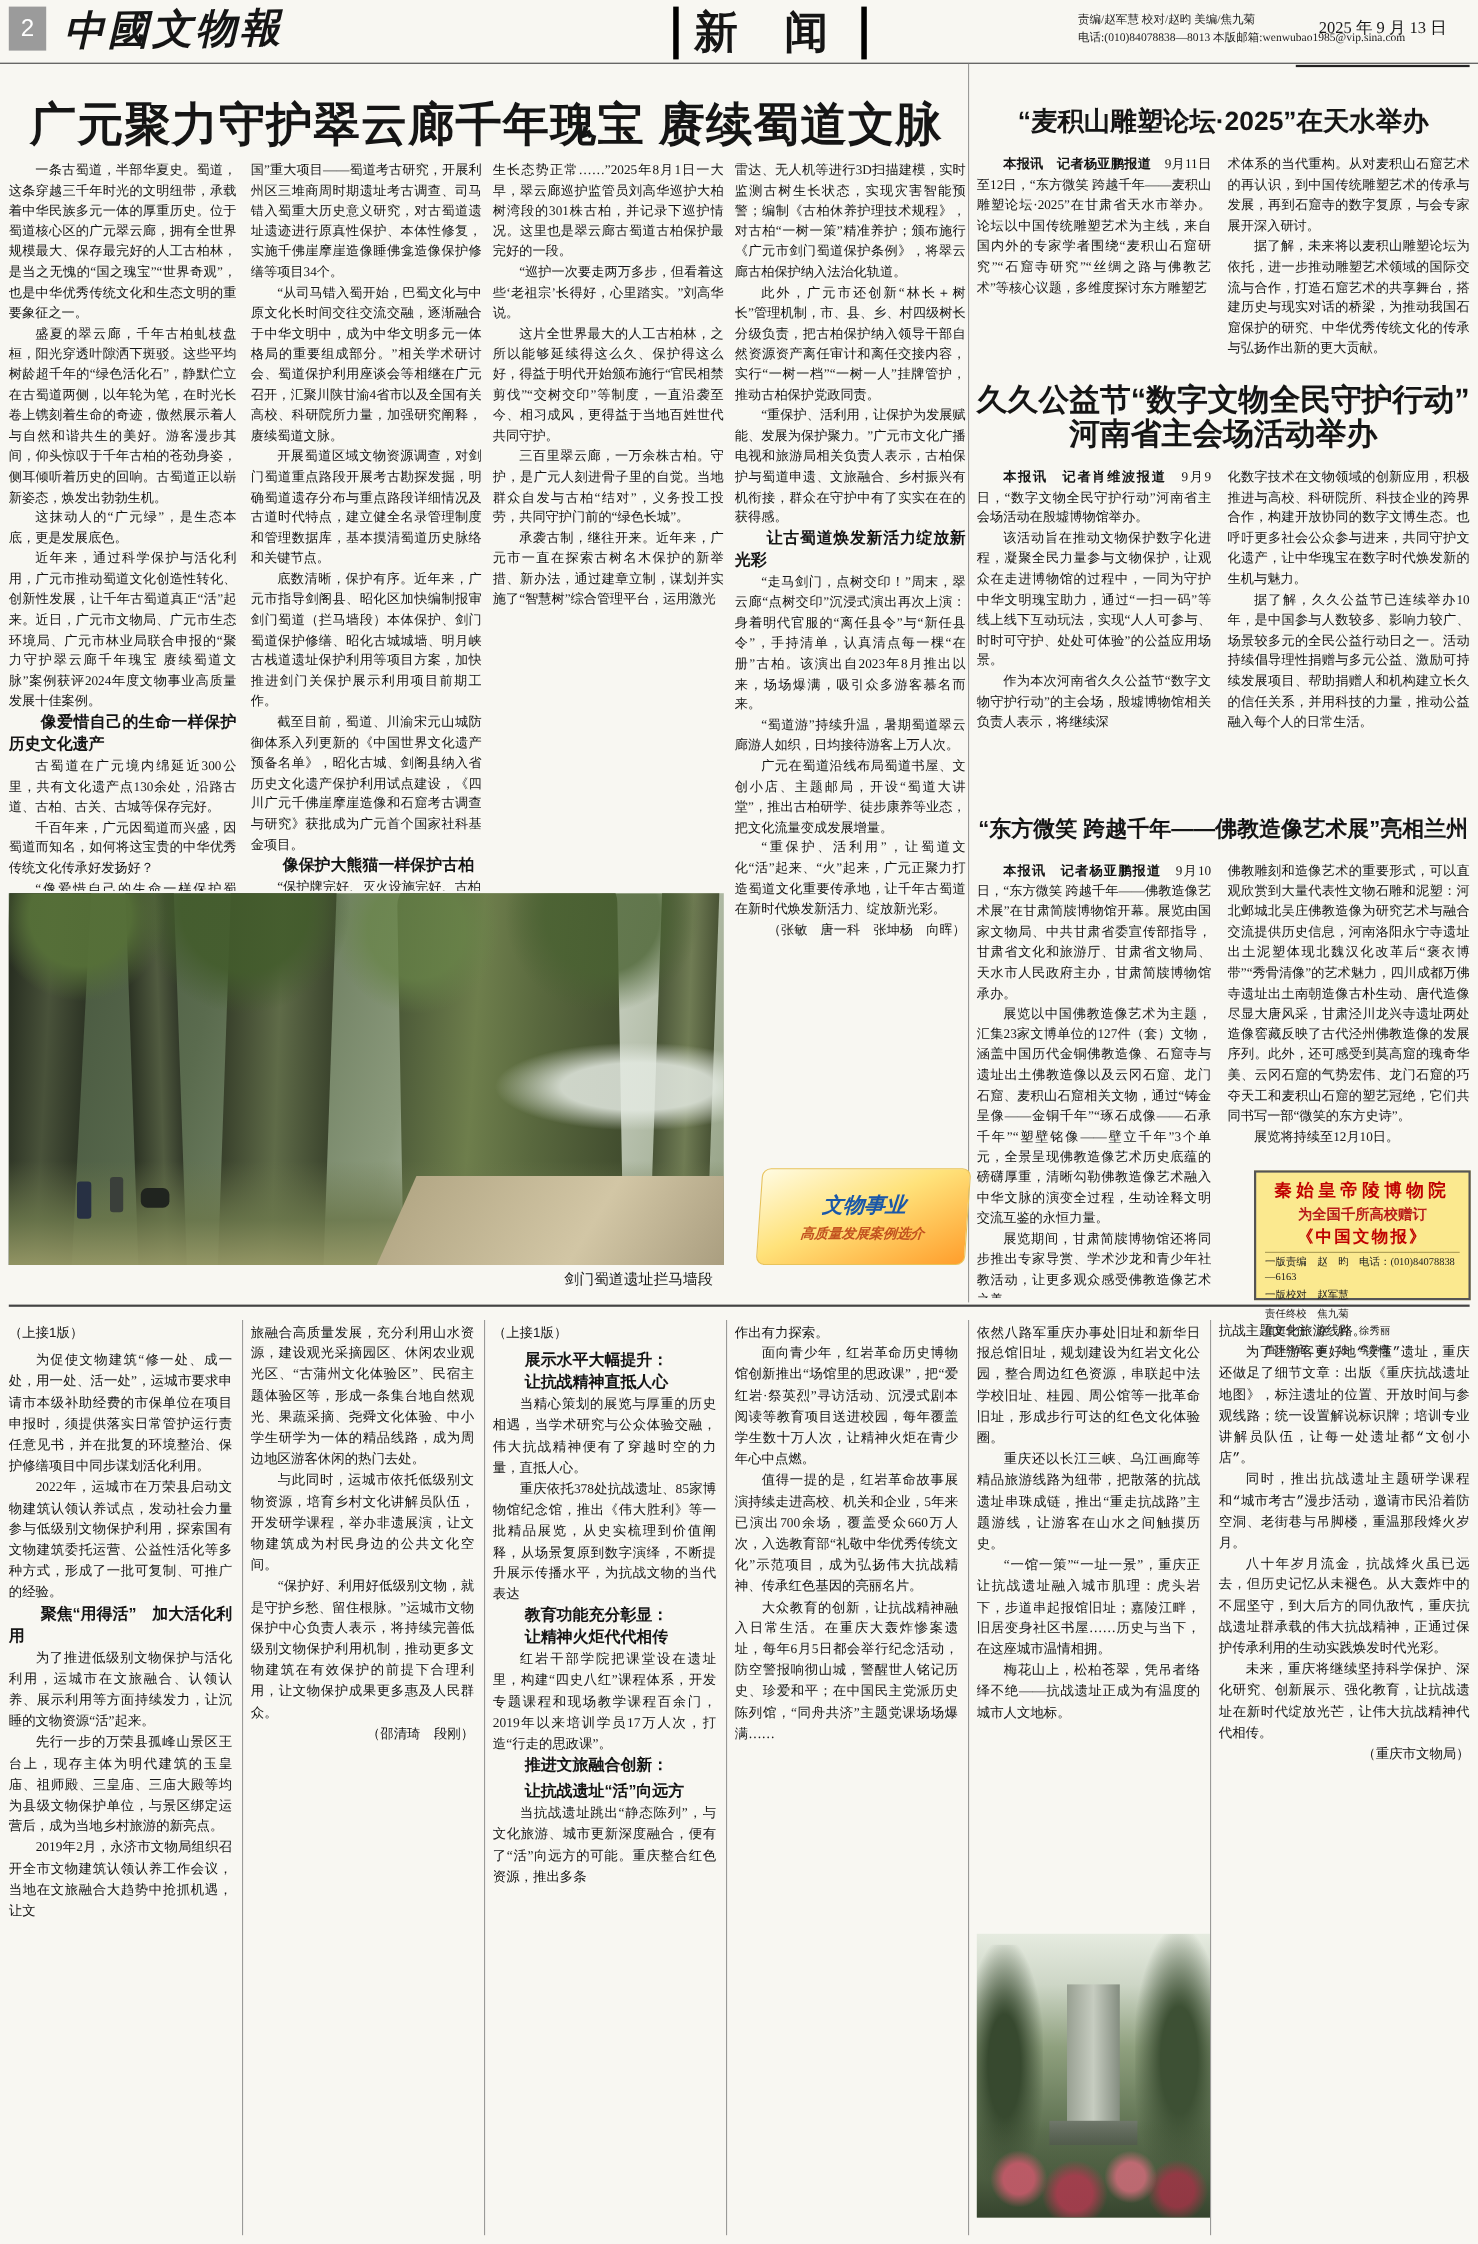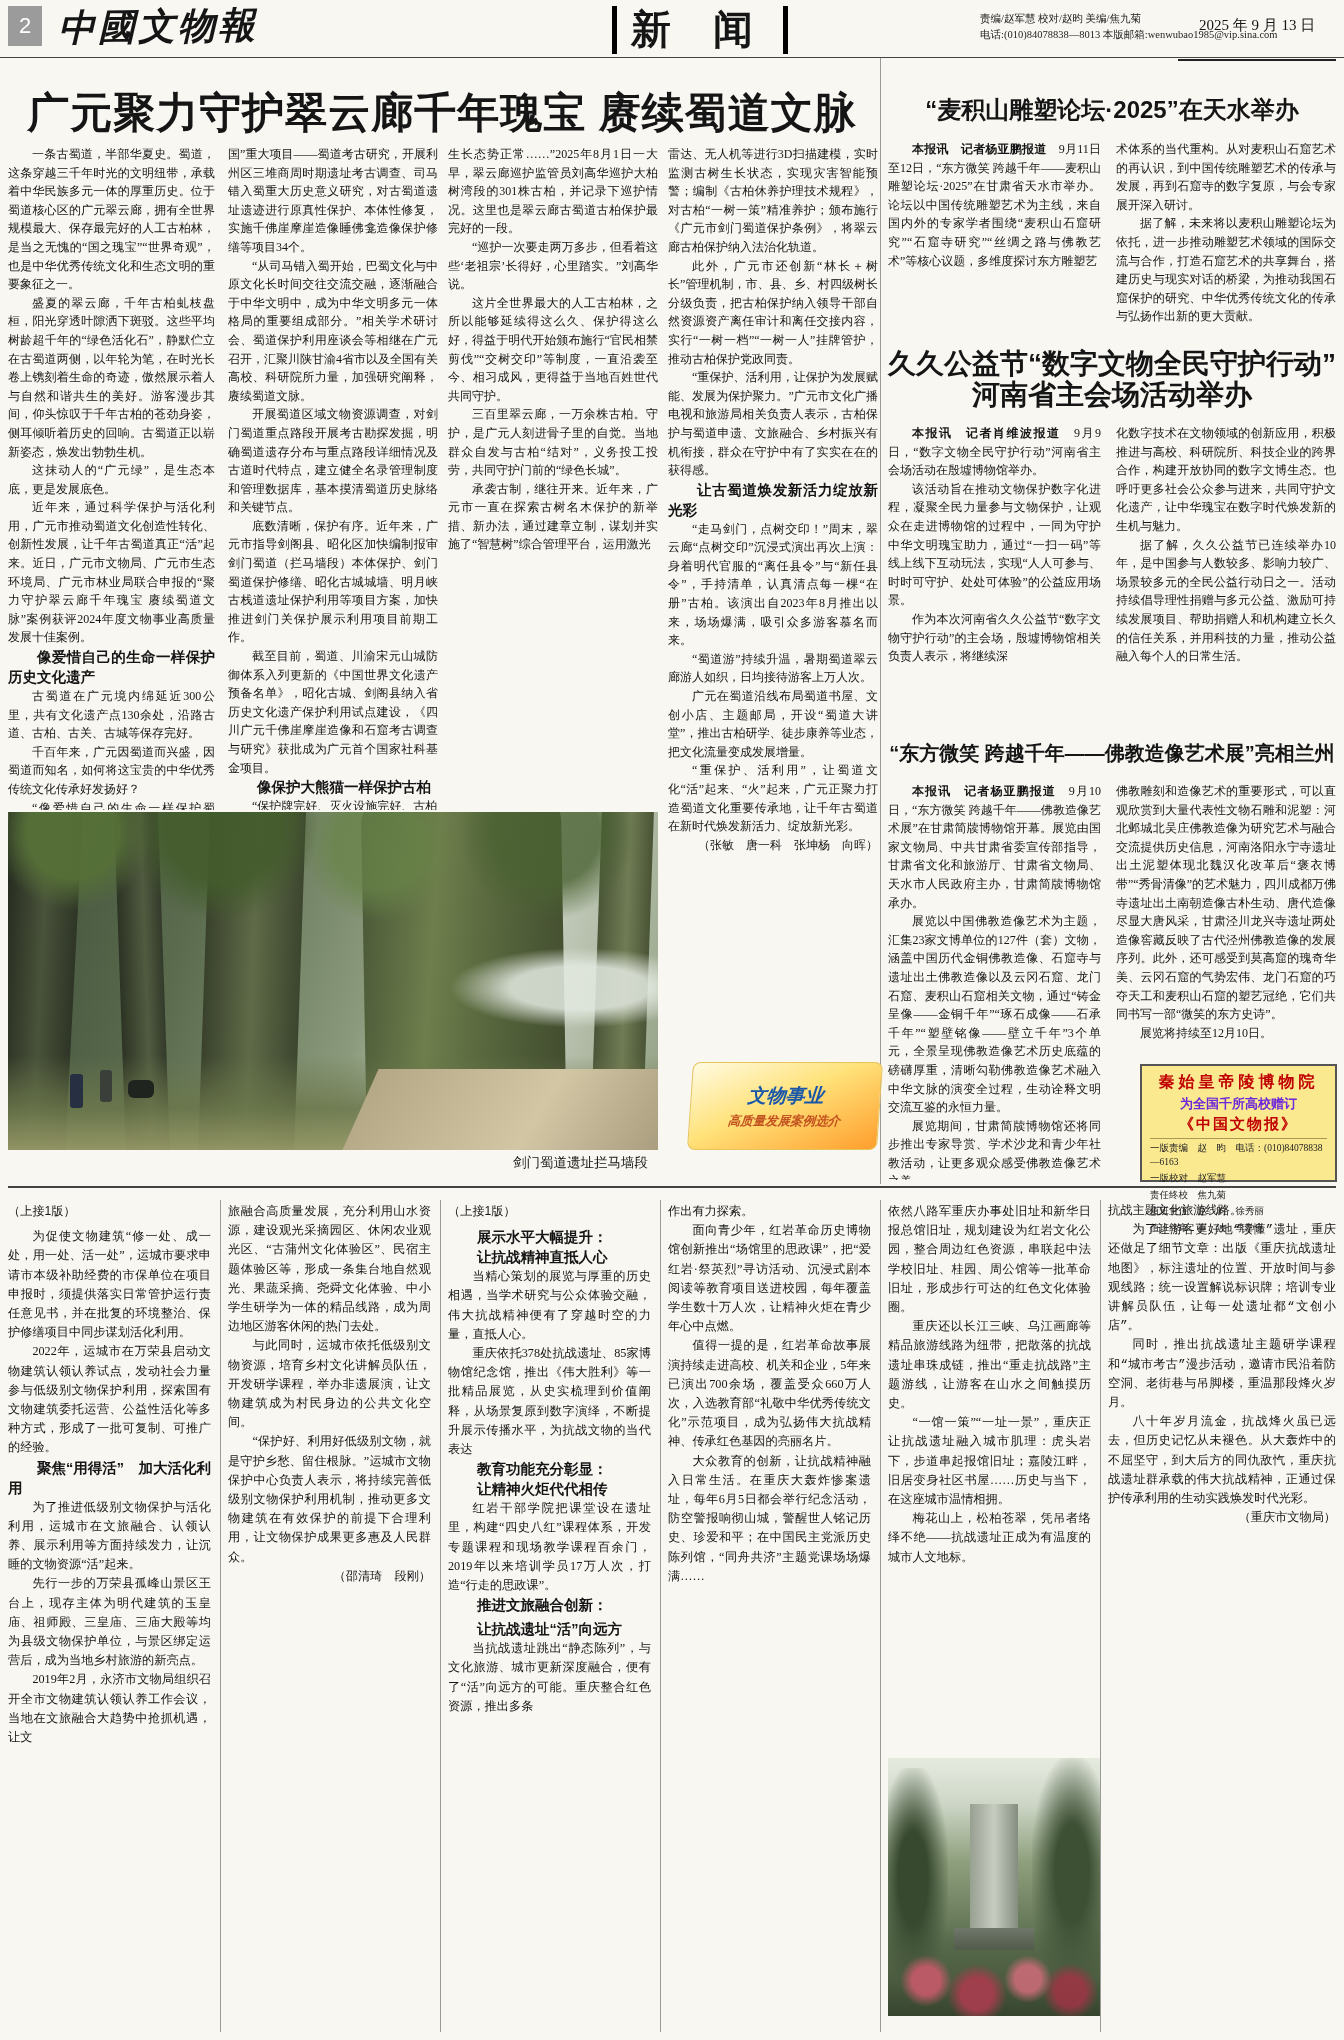--- a/index.html
+++ b/index.html
@@ -31,21 +31,21 @@
            font-family:"Liberation Sans","DejaVu Sans",sans-serif;}
   .byline{text-align:right;text-indent:0 !important;}
   .marker{text-indent:0 !important;margin-bottom:6px !important;}
   
   .photo{position:absolute;overflow:hidden;background:#6a745c;}
   .photo div{position:absolute;}
   #photo1-caption{position:absolute;font-size:13.5px;text-align:right;}
   
   #adbox{position:absolute;border:2px solid #555;background:#fbe98f;padding:6px 8px 2px;box-sizing:border-box;}
   #adbox .ad1{color:#c00000;font-weight:bold;text-align:center;font-size:16px;letter-spacing:4px;}
-  #adbox .ad2{color:#6d28d9;font-weight:bold;text-align:center;font-size:13px;margin-top:2px;}
+  #adbox .ad2{color:#b91c1c;font-weight:bold;text-align:center;font-size:13px;margin-top:2px;}
   #adbox .ad3{color:#c00000;font-weight:bold;text-align:center;font-size:15px;letter-spacing:2px;margin-top:2px;
               border-bottom:1px solid #a89a55;padding-bottom:4px;}
   #adbox .cred{font-size:9.5px;line-height:13.5px;color:#222;margin-top:3px;}
   
   #banner{position:absolute;left:690px;top:1062px;width:188px;height:86px;border-radius:8px;
           background:linear-gradient(155deg,#fffbe2 0%,#ffe27a 45%,#ff9e2c 100%);
           display:flex;flex-direction:column;align-items:center;justify-content:center;
           transform:skewX(-4deg);border:1px solid #e8c35a;}
   #banner .b1{font-size:19px;font-weight:bold;font-style:italic;color:#1a57a8;}
   #banner .b2{font-size:12.5px;font-weight:bold;font-style:italic;color:#c2511f;margin-top:4px;}
@@ -251,16 +251,17 @@
          radial-gradient(circle at 66% 58%, rgba(208,108,122,.85) 0 13px, transparent 24px),
          radial-gradient(circle at 86% 72%, rgba(160,52,70,.85) 0 15px, transparent 28px),
          linear-gradient(180deg, transparent 0%, rgba(70,86,58,.6) 60%, rgba(52,66,44,.9) 100%);"></div>
   </div>
 
   <div class="col" style="left:1108px;top:1202px;width:228px;height:830px;font-size:12.2px;line-height:19.2px;font-family:Liberation Mono, monospace;">
     <p class="noind">抗战主题文化旅游线路。</p>
     <p>为了让游客更好地“读懂”遗址，重庆还做足了细节文章：出版《重庆抗战遗址地图》，标注遗址的位置、开放时间与参观线路；统一设置解说标识牌；培训专业讲解员队伍，让每一处遗址都“文创小店”。</p>
     <p>同时，推出抗战遗址主题研学课程和“城市考古”漫步活动，邀请市民沿着防空洞、老街巷与吊脚楼，重温那段烽火岁月。</p>
     <p>八十年岁月流金，抗战烽火虽已远去，但历史记忆从未褪色。从大轰炸中的不屈坚守，到大后方的同仇敌忾，重庆抗战遗址群承载的伟大抗战精神，正通过保护传承利用的生动实践焕发时代光彩。</p>
+    <p>未来，重庆将继续坚持科学保护、深化研究、创新展示、强化教育，让抗战遗址在新时代绽放光芒，让伟大抗战精神代代相传。</p>
     <p class="byline">（重庆市文物局）</p>
   </div>
 
 </div>
 
 </body></html>

